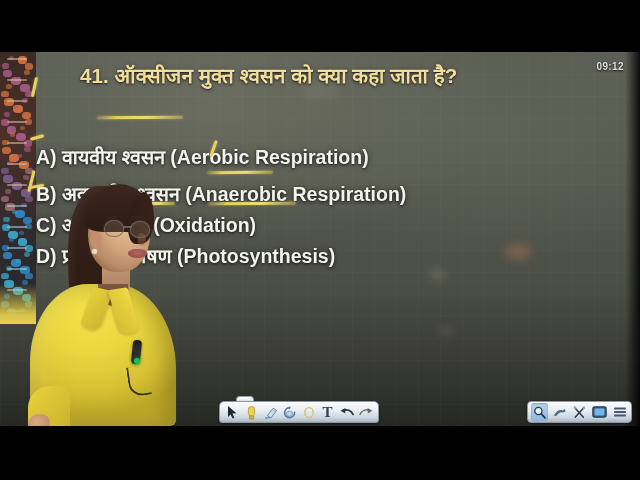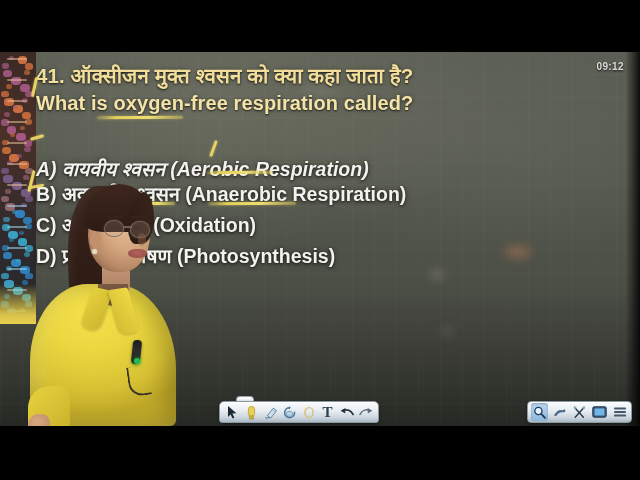--- a/index.html
+++ b/index.html
@@ -97,34 +97,35 @@
     left: 0; top: 0;
     width: 640px; height: 374px;
   }
 
   .q-line {
     position: absolute;
     white-space: nowrap;
     font-weight: bold;
     letter-spacing: 0.1px;
     text-shadow: 0 1px 2px rgba(0,0,0,0.66), 0 0 5px rgba(0,0,0,0.3);
+    padding-left: 44px;
   }
 
   .q-hi  { left: 36px; top: 9px;  font-size: 20.5px; color: #f2de9a; }
   .q-en  { left: 36px; top: 40px; font-size: 20px;   color: #f4e3a6; }
 
   .opt {
     position: absolute;
     white-space: nowrap;
     font-weight: bold;
     font-size: 19.5px;
     color: #f4f2ee;
     text-shadow: 0 1px 3px rgba(0,0,0,0.72), 0 0 6px rgba(0,0,0,0.35);
   }
-  .opt-a { left: 36px; top: 103px; font-style: italic; }
+  .opt-a { left: 36px; top: 91px; }
   .opt-b { left: 36px; top: 128px; }
   .opt-c { left: 36px; top: 159px; }
   .opt-d { left: 36px; top: 190px; }
 
   
   .chalk-underline {
     position: absolute;
     height: 3px;
     border-radius: 2px;
     background: linear-gradient(to right, rgba(232,214,96,0.25), #e4d05a 22%, #eddd72 60%, rgba(228,208,90,0.45));
@@ -482,21 +483,20 @@
           <span class="bead" style="left: 16.3365px; top: 263px; width: 9.83754px; height: 8.06678px; background: rgb(47, 134, 196); opacity: 0.956353;"></span>
           <span class="bead" style="left: 10.1635px; top: 263px; width: 5.16246px; height: 4.23322px; background: rgb(58, 166, 200); opacity: 0.563647;"></span>
           <span class="bead" style="left: 24.0269px; top: 270px; width: 8.38651px; height: 6.87694px; background: rgb(47, 134, 196); opacity: 0.834467;"></span>
           <span class="bead" style="left: 2.47306px; top: 270px; width: 6.61349px; height: 5.42306px; background: rgb(58, 166, 200); opacity: 0.685533;"></span>
         </div>
       <div id="poster-fade"></div>
     </div>
 
     <div id="text-layer">
       <div class="q-line q-hi">41. ऑक्सीजन मुक्त श्वसन को क्या कहा जाता है?</div>
-      <div class="q-line q-en">What is oxygen-free respiration called?</div>
 
       <div class="opt opt-a">A) वायवीय श्वसन (Aerobic Respiration)</div>
       <div class="opt opt-b">B) अवायवीय श्वसन (Anaerobic Respiration)</div>
       <div class="opt opt-c">C) ऑक्सीकरण (Oxidation)</div>
       <div class="opt opt-d">D) प्रकाश संश्लेषण (Photosynthesis)</div>
 
       <div class="chalk-underline u-q"></div>
       <div class="chalk-underline u-a"></div>
       <div class="chalk-underline u-b"></div>
       <div class="chalk-underline u-b2"></div>

